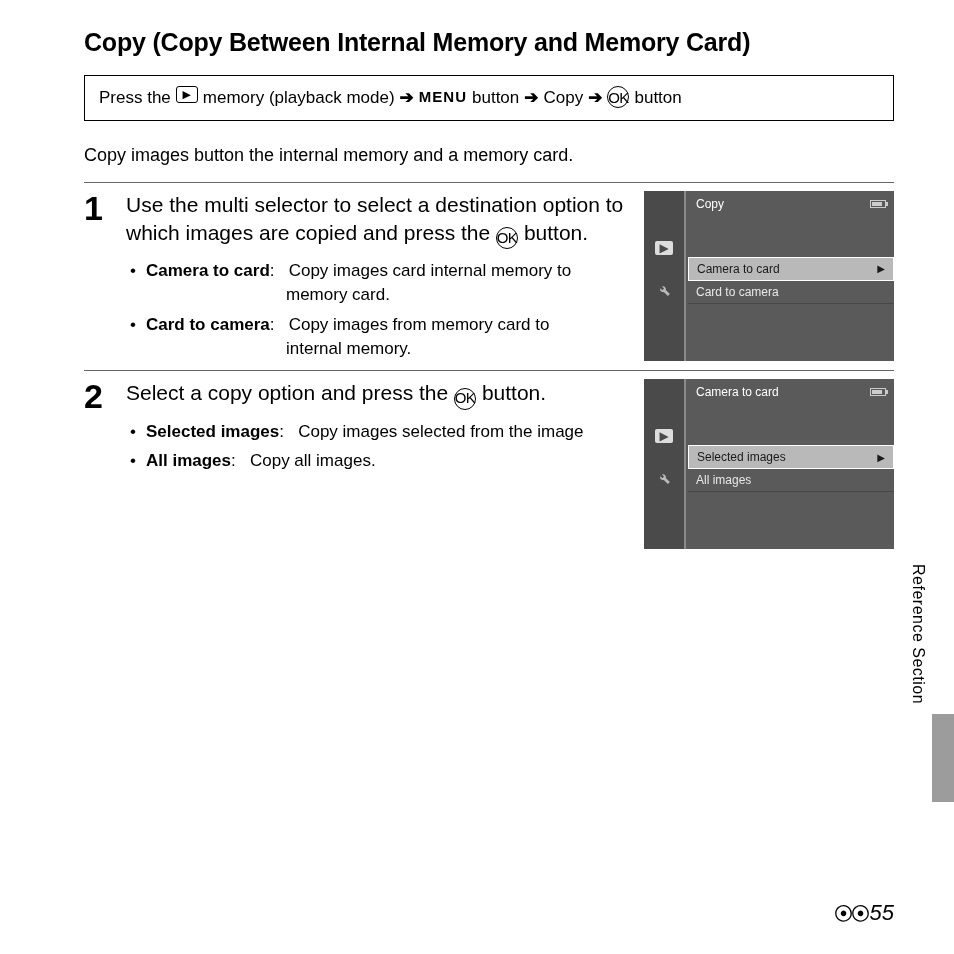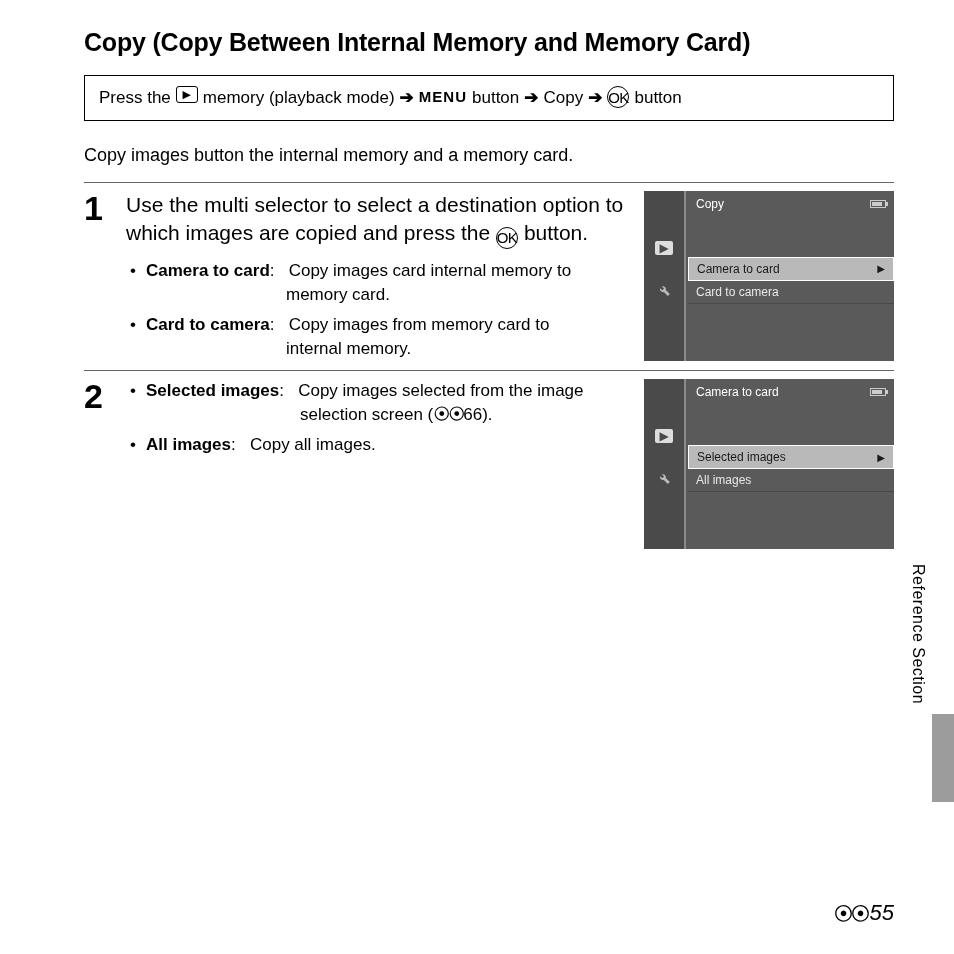--- a/index.html
+++ b/index.html
@@ -291,24 +291,26 @@
         </div>
       </div>
     </div>
   </div>
 </div>
 
 <div class="step">
   <div class="step-num">2</div>
   <div class="step-body">
     <div class="step-text">
+      <p class="step-heading">
+        <span>Select a copy option and press the </span><span class="ok-btn">OK</span><span> button.</span>
+      </p>
       <ul class="bullets">
         <li>
           <span class="bullet-term">Selected images</span><span>:</span>&nbsp;&nbsp;&nbsp;<span class="bullet-def">Copy images selected from the image</span>
-          <span class="bullet-def-cont" style="padding-left:154px"><span>selection screen (</span><span class="ref-icon">⦿⦿</span><span>66).</span></span>
         </li>
         <li>
           <span class="bullet-term">All images</span><span>:</span>&nbsp;&nbsp;&nbsp;<span class="bullet-def">Copy all images.</span>
         </li>
       </ul>
     </div>
     <div class="screen">
       <div class="screen-sidebar">
         <div class="side-icon play">▶</div>
         <div class="side-icon">

